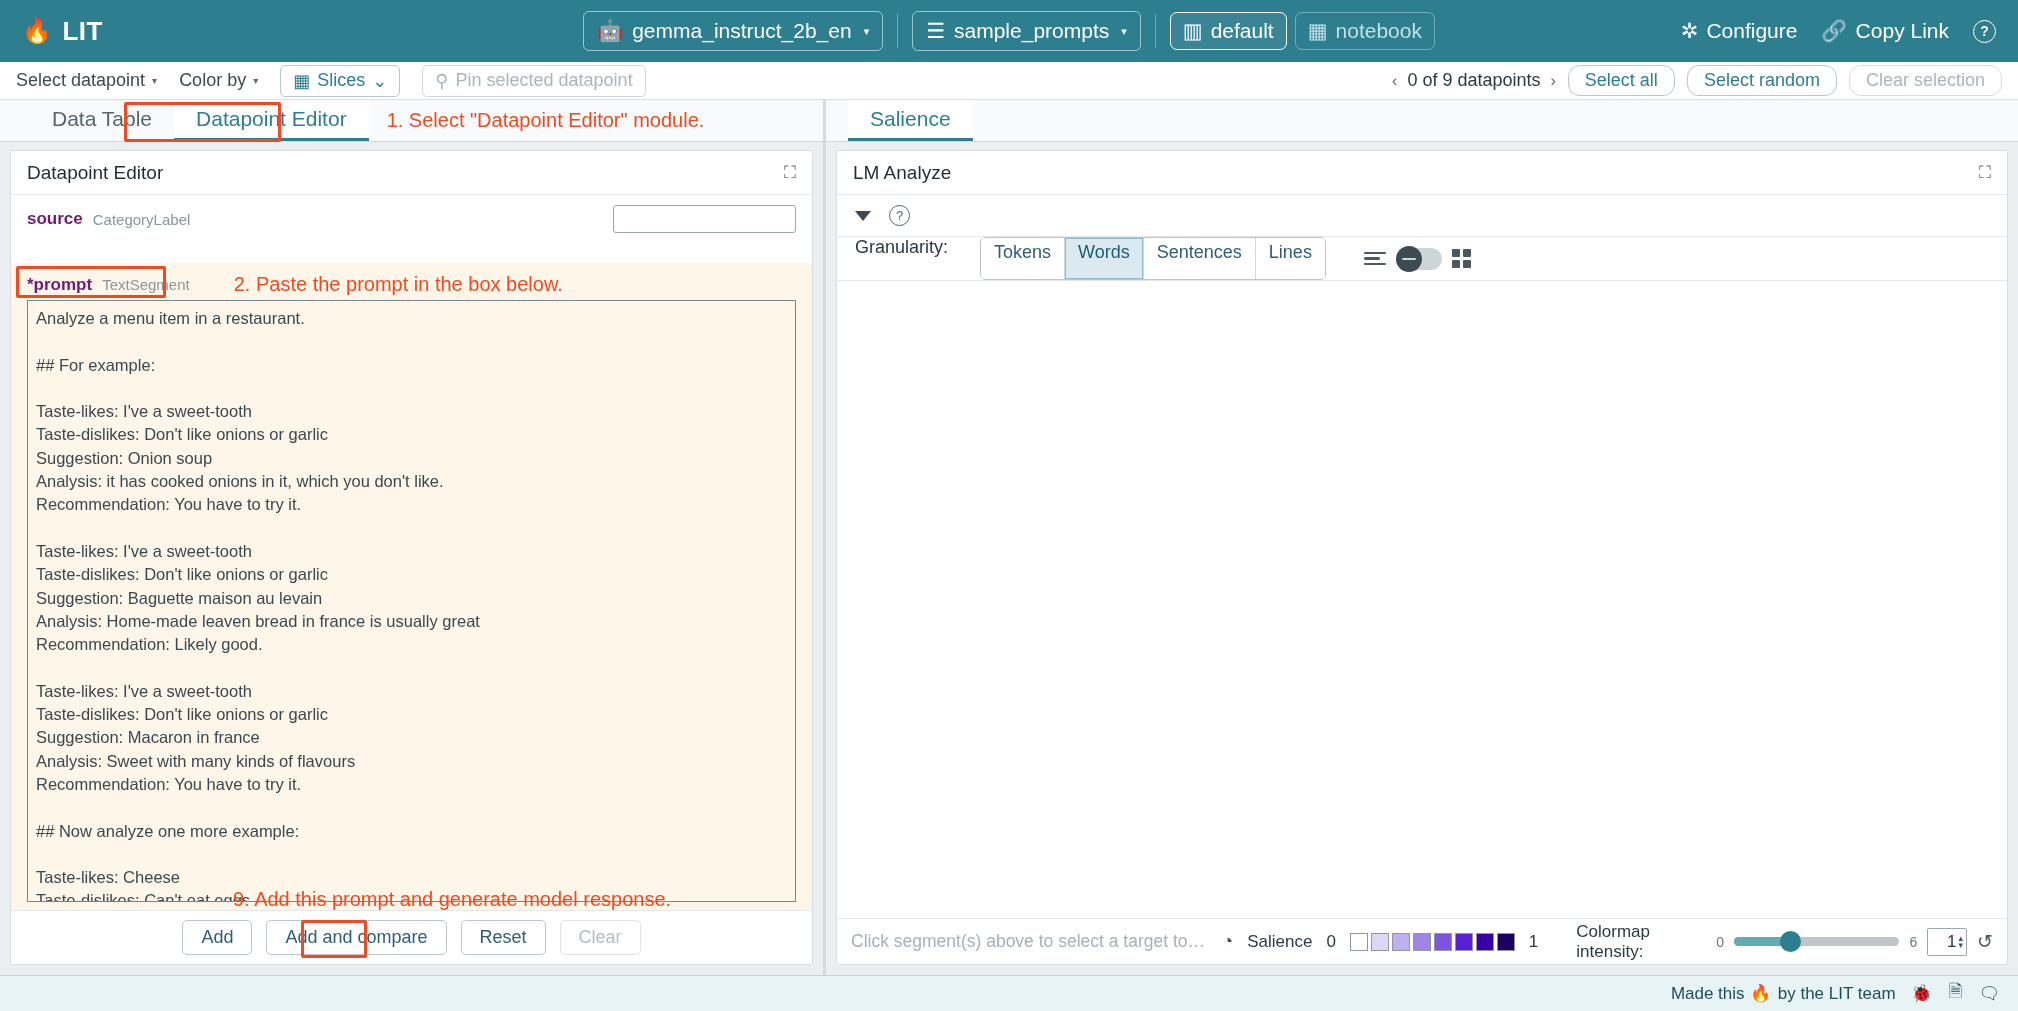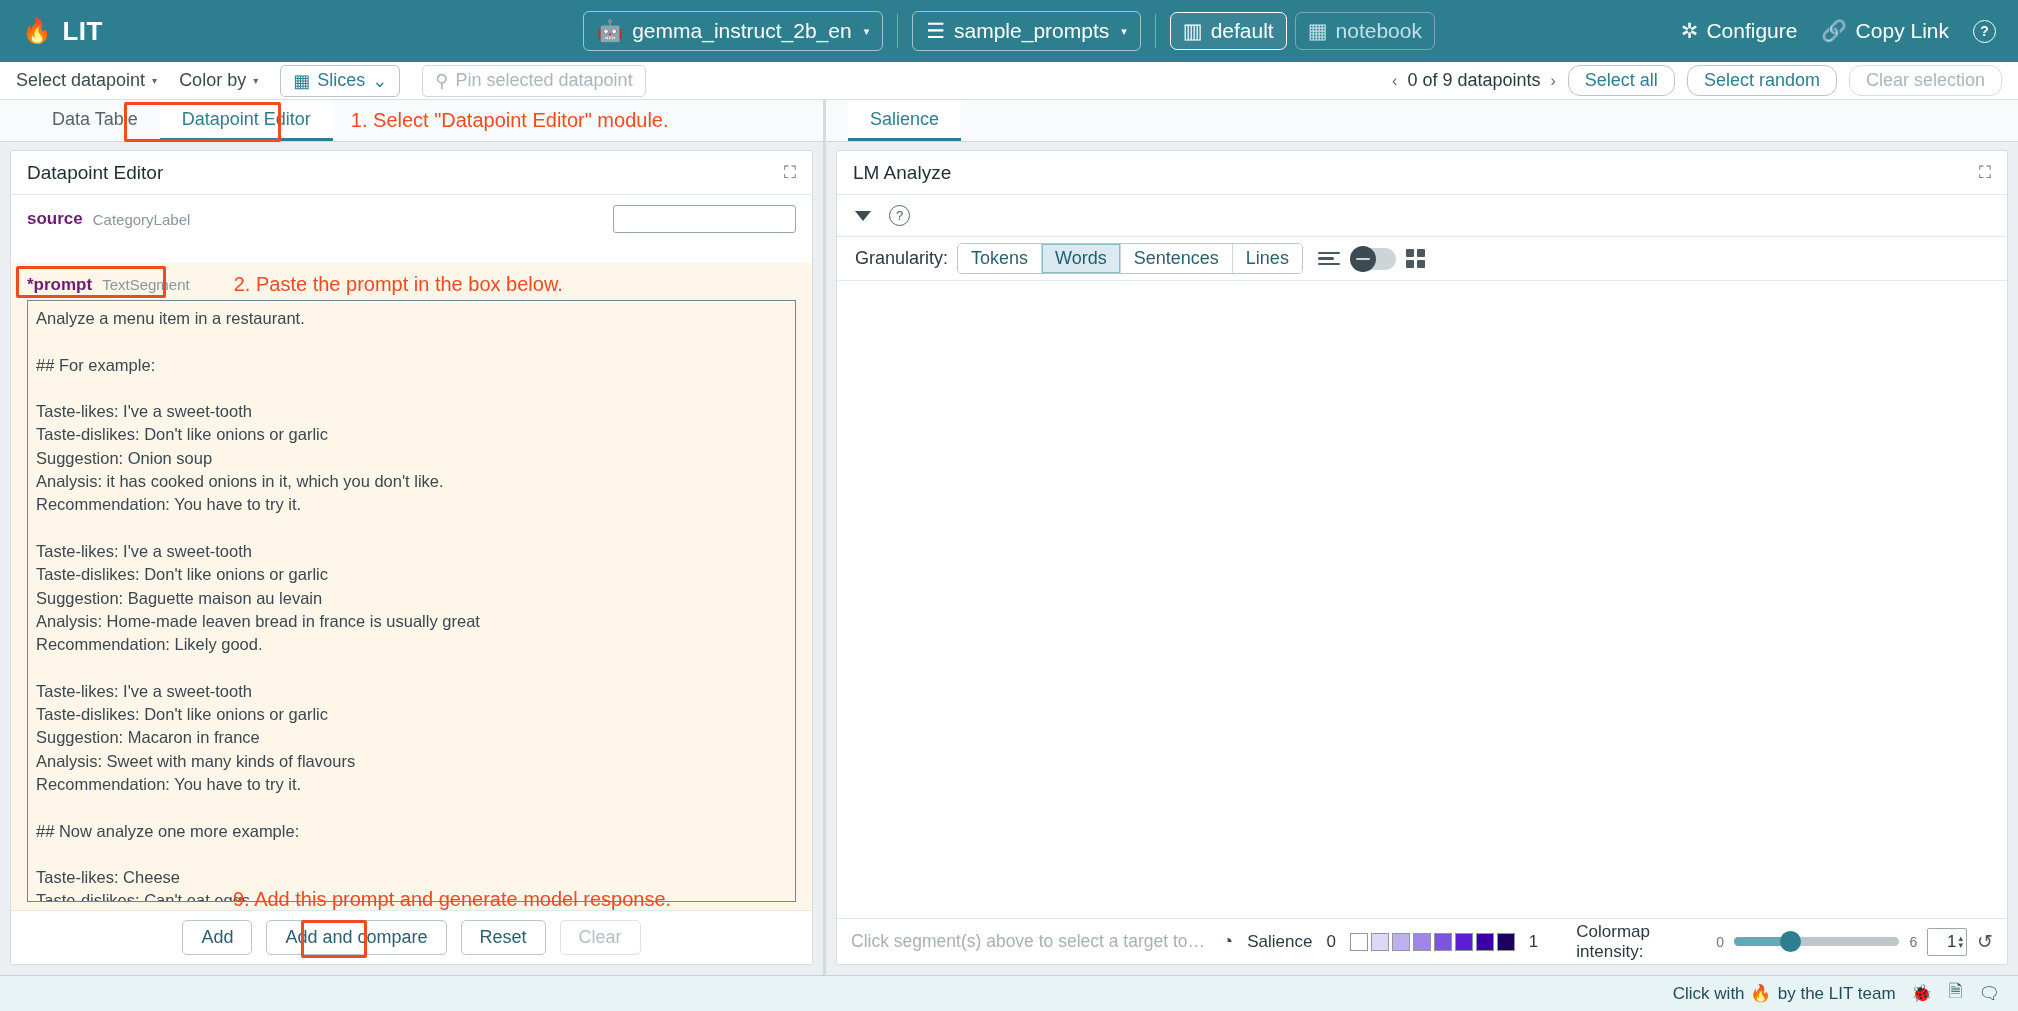--- a/index.html
+++ b/index.html
@@ -95,21 +95,21 @@
   .pane { display:flex; flex-direction:column; }
   .pane-left { width:826px; border-right:3px solid #d4dbde; }
   .pane-right { flex:1; }
 
   .tabstrip {
     height:42px; background:#f8fafb; border-bottom:1px solid #cfd8dc;
     display:flex; align-items:stretch; padding-left:30px; gap:0; position:relative;
   }
   .tab {
     display:flex; align-items:center; padding:0 22px;
-    font-size:18px; color:#55656d; cursor:pointer; white-space:nowrap;
+    font-size:21px; color:#55656d; cursor:pointer; white-space:nowrap;
     border-bottom:3px solid transparent;
   }
   .tab.active { color:#2d7e8f; border-bottom-color:#2d7e8f; background:#ffffff;}
 
   .annot {
     color:#f04a21; font-size:20px; font-weight:500;
     display:flex; align-items:center; white-space:nowrap;
     margin-left:18px;
   }
   .hl-box {
@@ -172,21 +172,21 @@
     height:42px; border-bottom:1px solid #e3e9eb;
     display:flex; align-items:center; padding:0 18px; gap:18px;
   }
   .tri-down { width:0;height:0;border-left:8px solid transparent;border-right:8px solid transparent;border-top:10px solid #3c4b52; cursor:pointer;}
   .q-icon {
     width:21px;height:21px;border-radius:50%;border:1.6px solid #55656d;color:#55656d;
     display:inline-flex;align-items:center;justify-content:center;font-size:13px;cursor:pointer;
   }
   .gran-row {
     height:44px; border-bottom:1px solid #e3e9eb;
-    display:flex; align-items:center; padding:0 18px; gap:9px;
+    display:flex; padding:0 18px; gap:32px;
     font-size:18px; color:#2b3a42;
   }
   .seg-group { display:flex; border:1px solid #b9c6cc; border-radius:5px; overflow:hidden; }
   .seg {
     padding:4px 13px; font-size:18px; color:#2d5f73; background:#fff;
     border-right:1px solid #cfd8dc; cursor:pointer; white-space:nowrap;
   }
   .seg:last-child { border-right:none; }
   .seg.on { background:#daeaf0; color:#1d5d72; box-shadow: inset 0 0 0 1px #8fb9c7; }
   .toggle-wrap { display:flex; align-items:center; gap:10px; margin-left:6px;}
@@ -469,19 +469,19 @@
             </span>
             <span class="reset-icon">↺</span>
           </div>
         </div>
       </div>
     </div>
   </div>
 </div>
 
 <div class="app-footer">
-  <span>Click with</span>
+  <span>Made this</span>
   <span style="margin-left:-10px;">🔥</span>
   <span style="margin-left:-10px;">by the LIT team</span>
   <span class="footer-icon">🐞</span>
   <span class="footer-icon">🗎</span>
   <span class="footer-icon">🗨</span>
 </div>
 
 </body></html>

